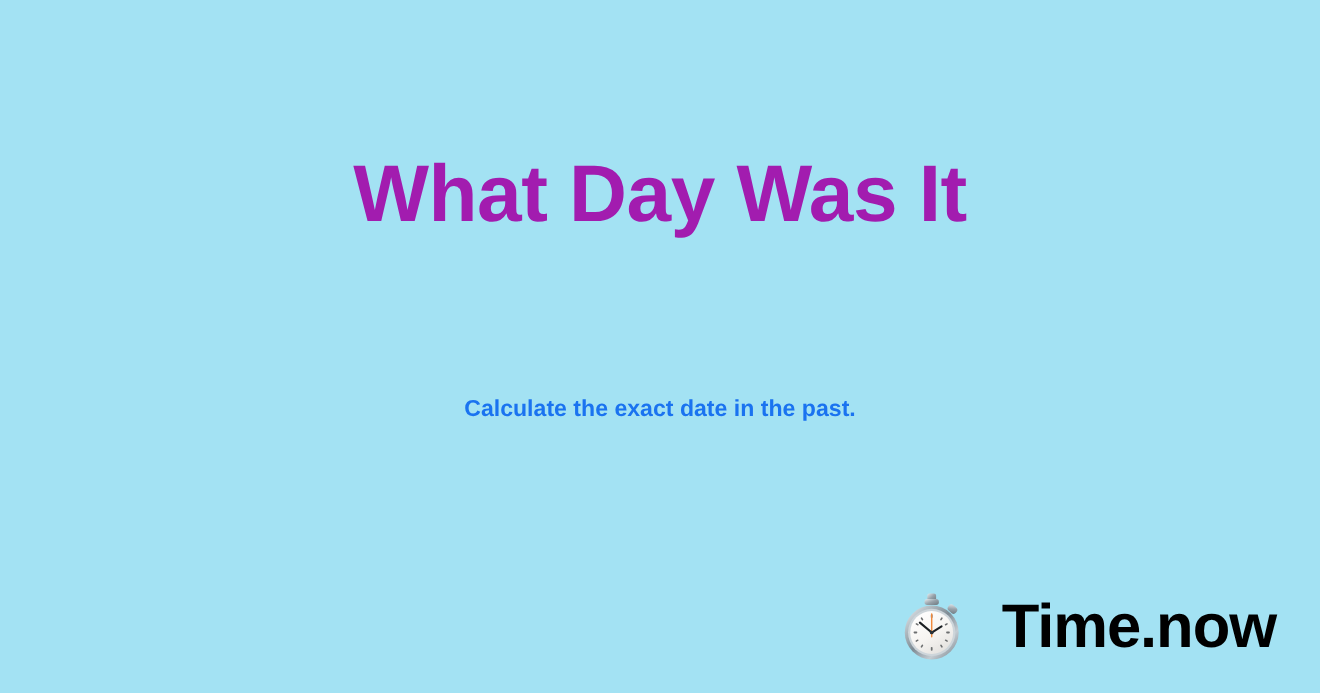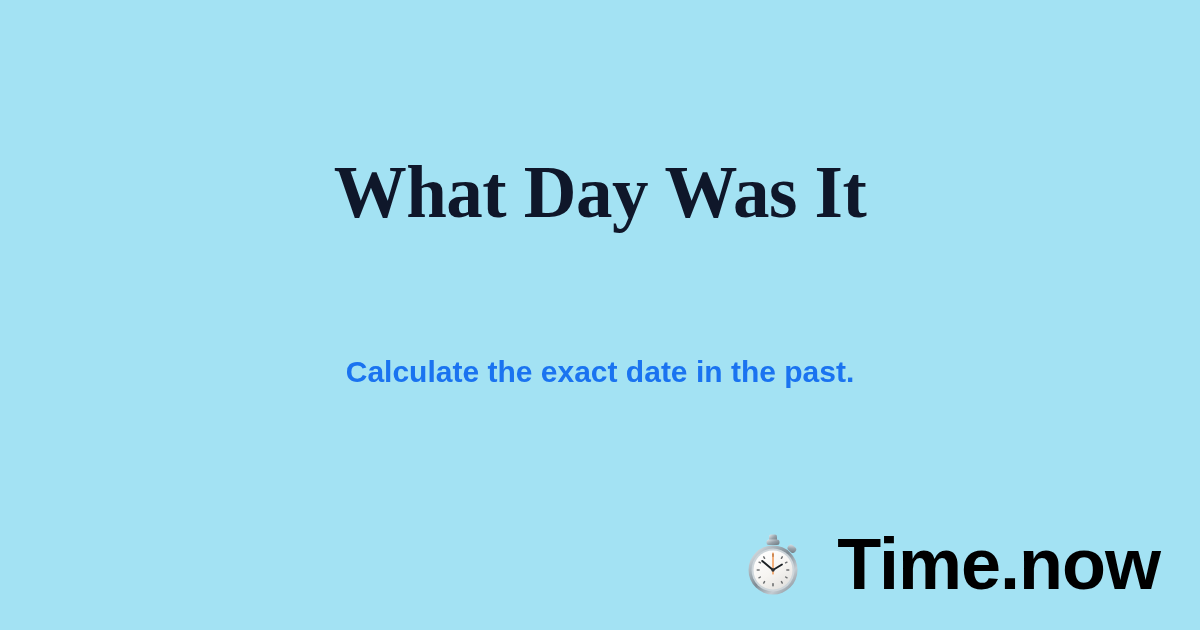--- a/index.html
+++ b/index.html
@@ -18,50 +18,50 @@
     box-sizing: border-box;
     width: 1200px;
     height: 630px;
     background: #a3e2f3;
     display: flex;
     flex-direction: column;
     align-items: center;
   }
 
   .headline {
-    margin: 16px;
+    margin: 0;
     padding: 0;
     position: absolute;
     top: 128px;
     left: 0;
     right: 0;
     text-align: center;
-    color: #0f172a;
-    font-family: Liberation Serif, serif;
+    color: #a21caf;
+    font-family: Liberation Sans, sans-serif;
     font-size: 73px;
     font-weight: bold;
     line-height: 97px;
     letter-spacing: -0.5px;
   }
   .headline .line {
     display: block;
     white-space: nowrap;
   }
 
   .subtitle {
     margin: 0;
     padding: 0;
     position: absolute;
     top: 352px;
     left: 0;
     right: 0;
     text-align: center;
     color: #1a73f0;
     font-family: "Liberation Sans", sans-serif;
-    font-size: 30px;
+    font-size: 21px;
     font-weight: bold;
     line-height: 40px;
     letter-spacing: 0px;
     white-space: nowrap;
   }
 
   .brand {
     position: absolute;
     right: 40px;
     bottom: 30px;
@@ -72,21 +72,21 @@
 
   .brand-icon {
     width: 58px;
     height: 62px;
     display: block;
     flex: 0 0 auto;
   }
 
   .brand-name {
     font-family: "Liberation Sans", sans-serif;
-    font-size: 72px;
+    font-size: 56px;
     font-weight: bold;
     color: #000000;
     line-height: 1;
     letter-spacing: -1px;
     white-space: nowrap;
     margin-left: 25px;
   }
 </style>
 </head>
 <body>

